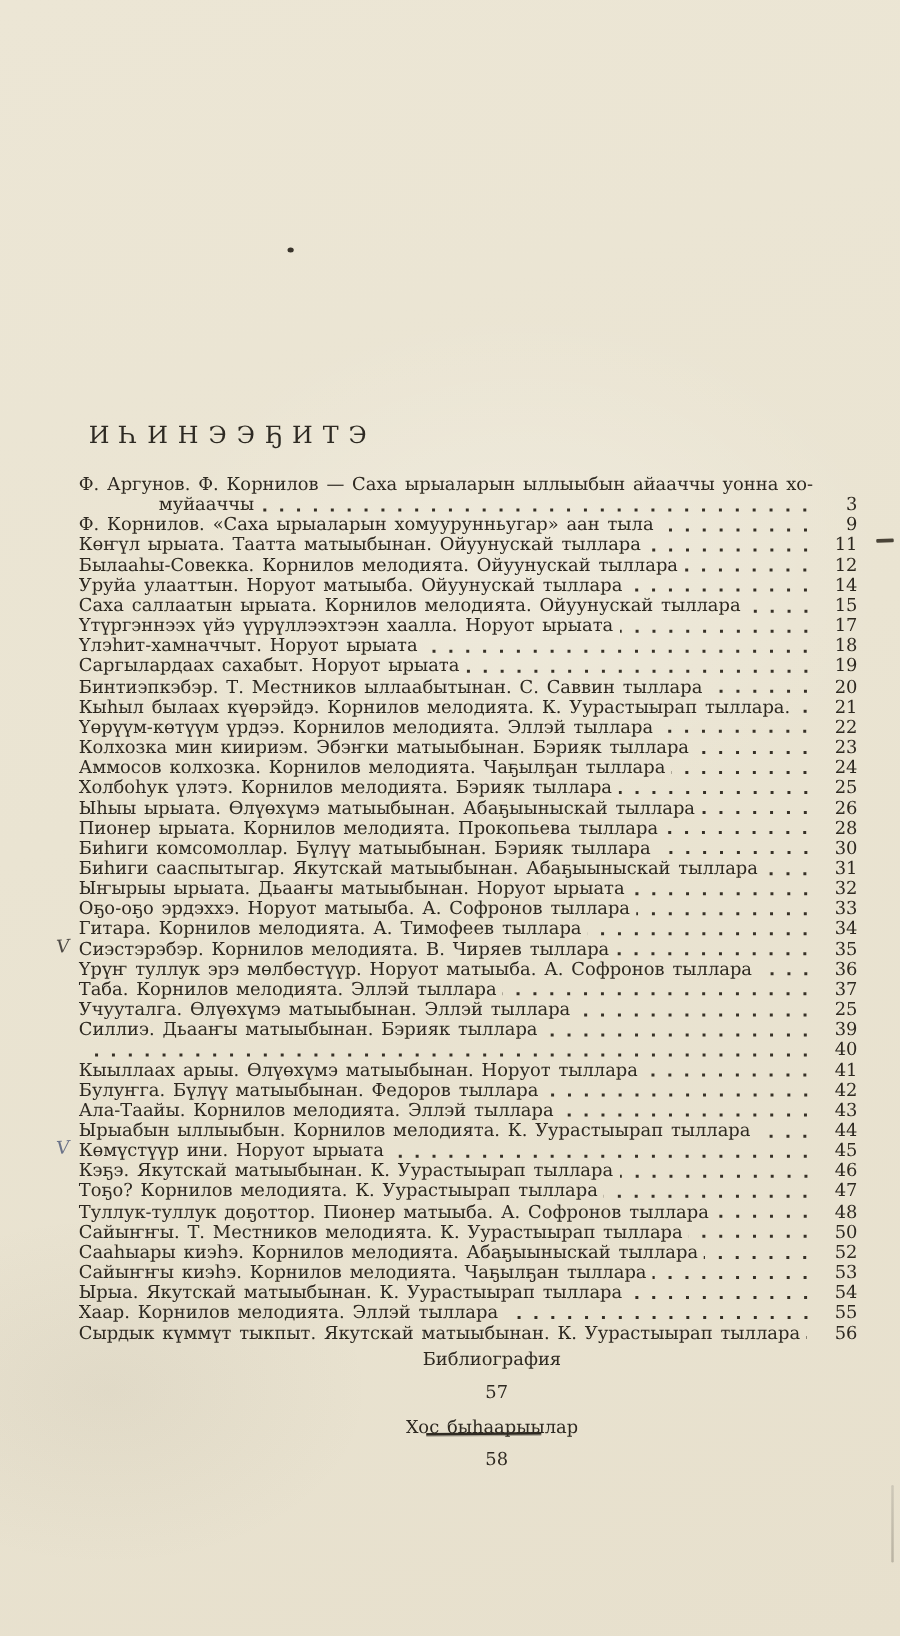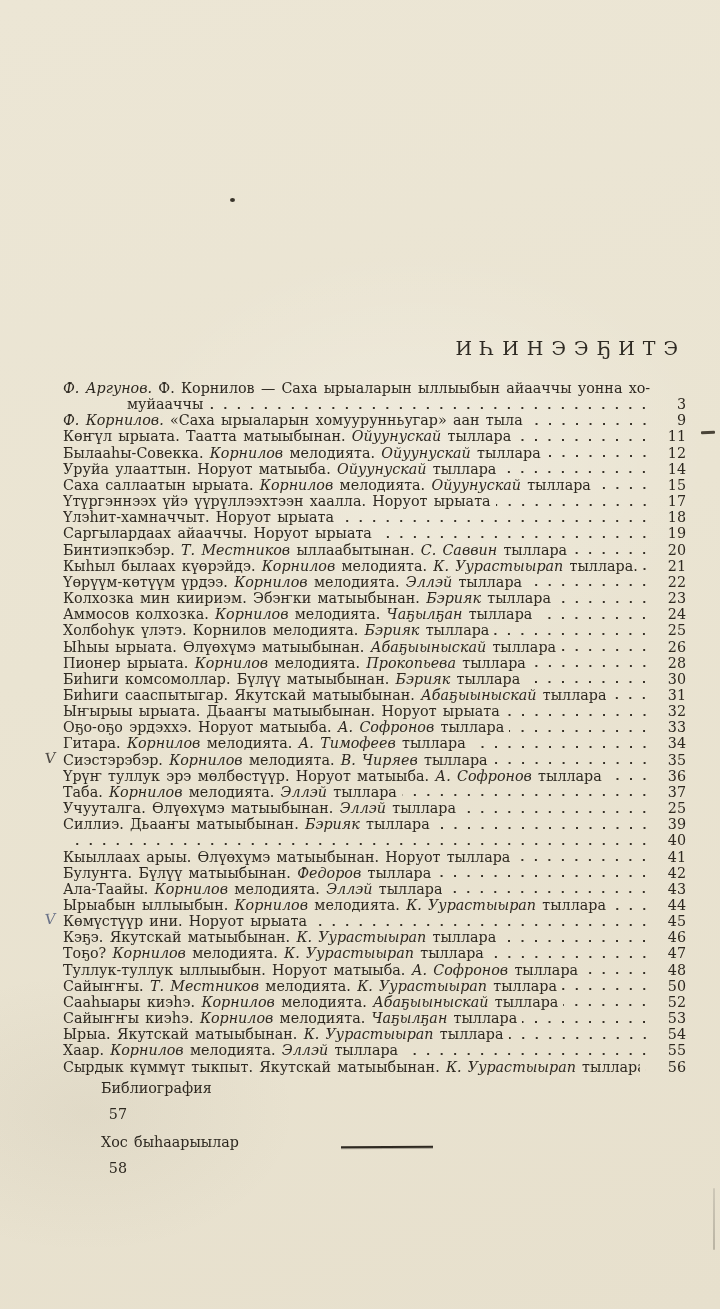--- a/index.html
+++ b/index.html
@@ -12,41 +12,41 @@
     background:
       radial-gradient(ellipse 420px 300px at 58% 35%, rgba(255,255,255,0.22), rgba(255,255,255,0) 70%),
       radial-gradient(ellipse 300px 200px at 12% 85%, rgba(120,110,90,0.07), rgba(0,0,0,0) 70%),
       linear-gradient(163deg, #ece6d5 0%, #eae4d2 45%, #e7e0cd 100%);
   }
   .page-content{
     position:absolute; left:63px; right:34px; top:0;
   }
   .title{
     margin-top:337px;
-    text-align:right;
+    text-align:left;
     font-size:19px;
     letter-spacing:0.42em;
     padding-left:0.42em;
     color:#2e2a23;
     font-weight:normal;
   }
   .toc{
     margin-top:21px;
     font-size:14.3px;
     line-height:16.15px;
     word-spacing:0.12em;
   }
-  .row{ display:flex; position:relative; align-items:flex-start; }
+  .row{ display:flex; position:relative; align-items:center; }
   .row-first{ position:relative; white-space:nowrap; }
   .wrap-indent{ padding-left:64px; }
   .indent{ padding-left:38px;flex-direction:column; }
   .gap-before{ margin-top:5px; }
   .gap-small{ margin-top:2px; }
   .etext{ flex:0 1 auto; white-space:nowrap; overflow:hidden; }
-  .it{ font-style:italic; }
+  .it{ }
   .leader{
     flex:1 1 10px;
     min-width:0;
     height:16px;
     margin-left:5px; margin-right:5px;
     background-image: radial-gradient(circle, #373127 1.15px, rgba(0,0,0,0) 1.5px);
     background-size: 13.5px 4px;
     background-repeat: repeat-x;
     background-position: right 4px bottom 2.5px;
   }
@@ -125,21 +125,21 @@
         <span class="etext"><span>Үтүргэннээх үйэ үүрүллээхтээн хаалла. Норуот ырыата</span></span>
         <span class="leader"></span>
         <span class="pg">17</span>
       </div>
       <div class="row">
         <span class="etext"><span>Үлэһит-хамначчыт. Норуот ырыата</span></span>
         <span class="leader"></span>
         <span class="pg">18</span>
       </div>
       <div class="row">
-        <span class="etext"><span>Саргылардаах айааччы. Норуот ырыата</span></span>
+        <span class="etext"><span>Саргылардаах сахабыт. Норуот ырыата</span></span>
         <span class="leader"></span>
         <span class="pg">19</span>
       </div>
       <div class="row">
         <span class="etext"><span>Бинтиэпкэбэр. </span><span class="it">Т. Местников</span><span> ыллаабытынан. </span><span class="it">С. Саввин</span><span> тыллара</span></span>
         <span class="leader"></span>
         <span class="pg">20</span>
       </div>
       <div class="row">
         <span class="etext"><span>Кыһыл былаах күөрэйдэ. </span><span class="it">Корнилов</span><span> мелодията. </span><span class="it">К. Уурастыырап</span><span> тыллара.</span></span>
@@ -261,21 +261,21 @@
         <span class="etext"><span>Кэҕэ. Якутскай матыыбынан. </span><span class="it">К. Уурастыырап</span><span> тыллара</span></span>
         <span class="leader"></span>
         <span class="pg">46</span>
       </div>
       <div class="row">
         <span class="etext"><span>Тоҕо? </span><span class="it">Корнилов</span><span> мелодията. </span><span class="it">К. Уурастыырап</span><span> тыллара</span></span>
         <span class="leader"></span>
         <span class="pg">47</span>
       </div>
       <div class="row">
-        <span class="etext"><span>Туллук-туллук ыллыыбын. Норуот матыыба. </span><span class="it">А. Софронов</span><span> тыллара</span></span>
+        <span class="etext"><span>Туллук-туллук доҕоттор. Пионер матыыба. </span><span class="it">А. Софронов</span><span> тыллара</span></span>
         <span class="leader"></span>
         <span class="pg">48</span>
       </div>
       <div class="row">
         <span class="etext"><span>Сайыҥҥы. </span><span class="it">Т. Местников</span><span> мелодията. </span><span class="it">К. Уурастыырап</span><span> тыллара</span></span>
         <span class="leader"></span>
         <span class="pg">50</span>
       </div>
       <div class="row">
         <span class="etext"><span>Сааһыары киэһэ. </span><span class="it">Корнилов</span><span> мелодията. </span><span class="it">Абаҕыыныскай</span><span> тыллара</span></span>

